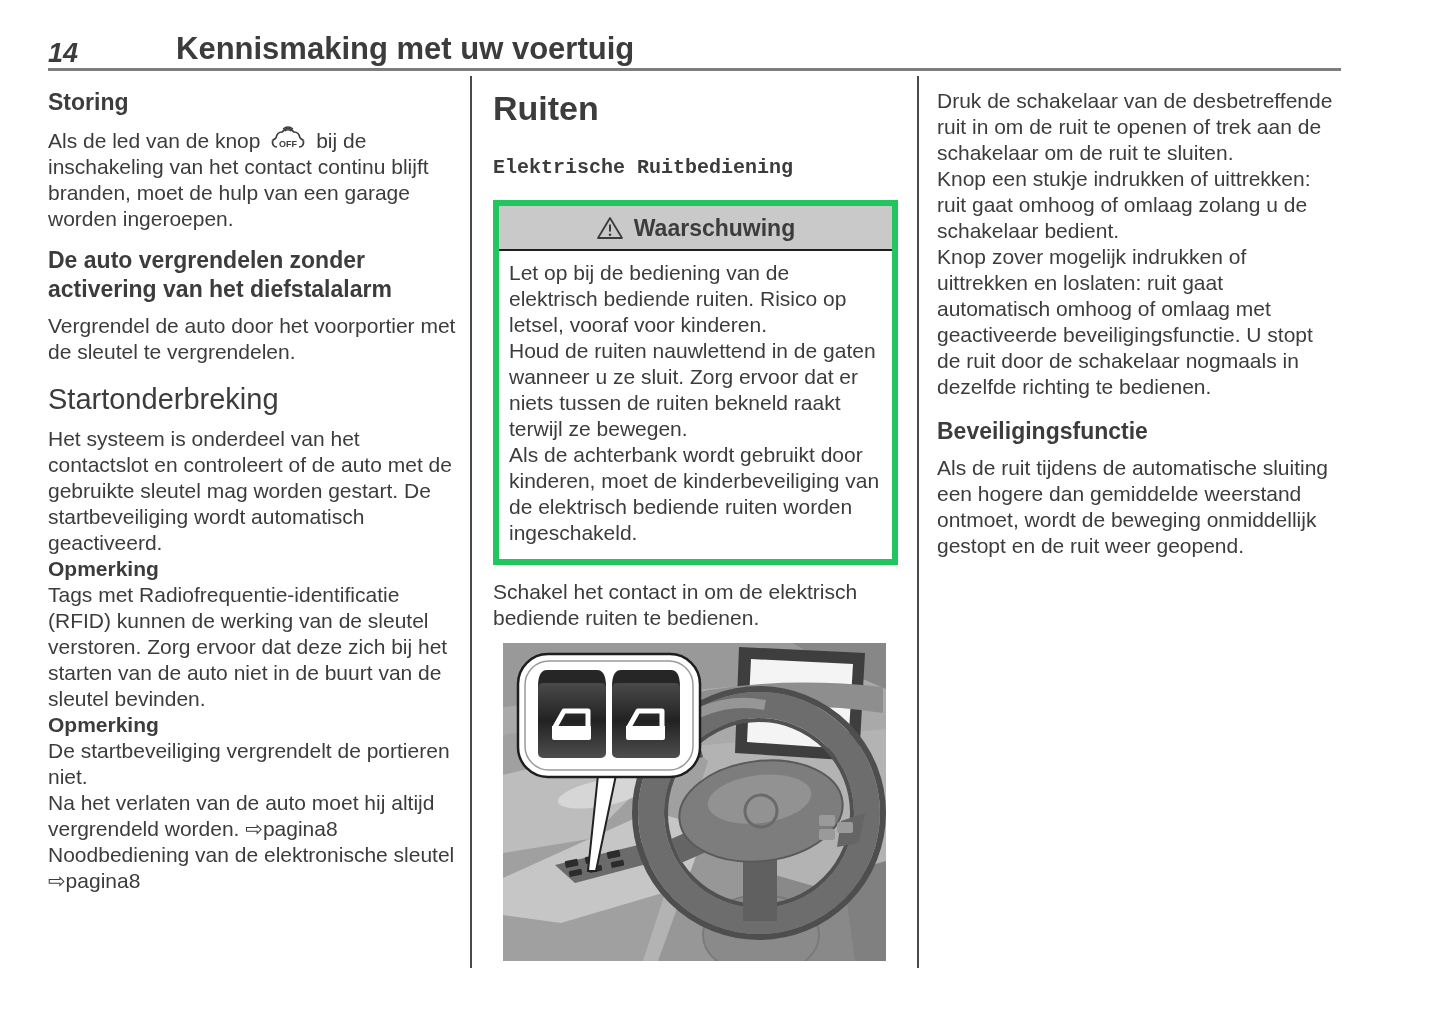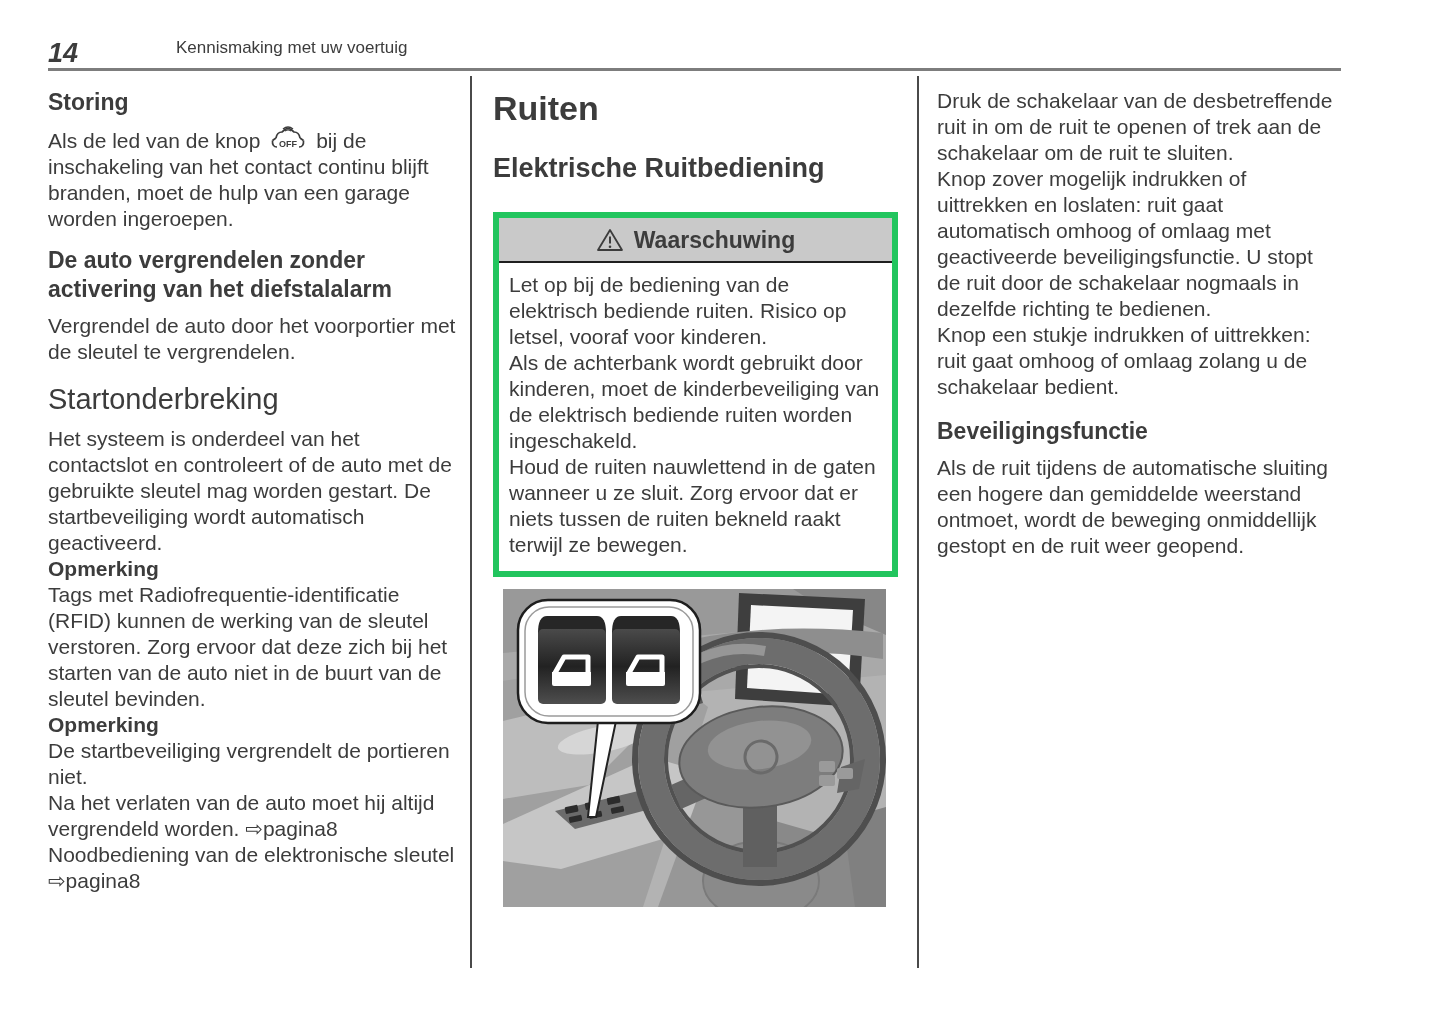--- a/index.html
+++ b/index.html
@@ -8,40 +8,40 @@
     background:#ffffff;
     font-family:"Liberation Sans", sans-serif;
     color:#3c3c3c;
     position:relative;
   }
   .header-num {
     position:absolute; left:48px; top:38px;
     font-size:27px; font-weight:bold;font-style:italic;
   }
   .header-title {
-    position:absolute; left:176px; top:38px;
-    font-size:17px; font-weight:normal;
+    position:absolute; left:176px; top:31px;
+    font-size:31px; font-weight:bold;
   }
   .header-rule {
     position:absolute; left:48px; top:68px;
     width:1293px; height:3px; background:#7d7d7d;
   }
   .vdiv { position:absolute; top:76px; width:2px; height:892px; background:#4a4a4a; }
   .vdiv1 { left:470px; }
   .vdiv2 { left:917px; }
 
   .col { position:absolute; top:88px; font-size:21px; line-height:26px; }
   .col1 { left:48px;  width:412px; }
   .col2 { left:493px; width:405px; }
   .col3 { left:937px; width:400px; }
 
   p { margin:0; }
   .mb  { margin-bottom:13px; }
   .h-big { font-size:34px; line-height:40px; font-weight:bold; margin:0 0 24px; }
-  .h-mid { font-size:27px; line-height:32px; font-weight:bold; margin:0 0 28px; }
+  .h-mid { font-size:20px; line-height:32px; font-weight:bold; margin:0 0 16px;font-family:Liberation Mono, monospace; }
   .h-sec { font-size:29px; line-height:34px; font-weight:normal; margin:17px 0 10px; }
   .h-sub { font-size:23px; line-height:29px; font-weight:bold; margin:14px 0 9px; }
   .note-label { font-weight:bold; }
   .ref { white-space:nowrap; }
 
   .warning-box { border:6px solid #22c55e; margin-top:1px; }
   .warning-head {
     background:#c9c9c9; border-bottom:2px solid #1f1f1f;
     display:flex; align-items:center; justify-content:center; gap:10px;
     font-weight:bold; font-size:23px; padding:9px 0 8px;
@@ -109,25 +109,26 @@
     <div class="warning-head">
       <svg width="28" height="26" viewBox="0 0 28 26">
         <path d="M14 3 L26 23 L2 23 Z" fill="none" stroke="#3c3c3c" stroke-width="1.8" stroke-linejoin="round"></path>
         <line x1="14" y1="9.5" x2="14" y2="16.5" stroke="#3c3c3c" stroke-width="2"></line>
         <circle cx="14" cy="19.8" r="1.3" fill="#3c3c3c"></circle>
       </svg>
       <span>Waarschuwing</span>
     </div>
     <div class="warning-body">
       <p>Let op bij de bediening van de elektrisch bediende ruiten. Risico op letsel, vooraf voor kinderen.</p>
+      <p>Houd de ruiten nauwlettend in de gaten wanneer u ze sluit. Zorg ervoor dat er niets tussen de ruiten bekneld raakt terwijl ze bewegen.</p>
       <p>Als de achterbank wordt gebruikt door kinderen, moet de kinderbeveiliging van de elektrisch bediende ruiten worden ingeschakeld.</p>
-      <p>Houd de ruiten nauwlettend in de gaten wanneer u ze sluit. Zorg ervoor dat er niets tussen de ruiten bekneld raakt terwijl ze bewegen.</p>
     </div>
   </div>
 
+  <p style="margin-top:14px;">Schakel het contact in om de elektrisch bediende ruiten te bedienen.</p>
 
   <div class="figure">
     <svg class="fig-svg" width="383" height="318" viewBox="0 0 383 318">
       <defs>
         <linearGradient id="g-sw" x1="0" y1="0" x2="0" y2="1">
           <stop offset="0" stop-color="#4a4a4a"></stop>
           <stop offset="0.5" stop-color="#222222"></stop>
           <stop offset="1" stop-color="#4e4e4e"></stop>
         </linearGradient>
       </defs>
@@ -203,18 +204,18 @@
           <path d="M-17,0 L-8,-16 L16,-16 L16,0" stroke="#ffffff" stroke-width="5" fill="none" stroke-linejoin="round" stroke-linecap="round"></path>
           <path d="M-20,-1 L19,-1 L19,11 Q19,13 17,13 L-18,13 Q-20,13 -20,11 Z" fill="#ffffff"></path>
         </g>
       </g>
     </svg>
   </div>
 </div>
 
 <div class="col col3">
   <p>Druk de schakelaar van de desbetreffende ruit in om de ruit te openen of trek aan de schakelaar om de ruit te sluiten.</p>
+  <p>Knop een stukje indrukken of uittrekken: ruit gaat omhoog of omlaag zolang u de schakelaar bedient.</p>
   <p>Knop zover mogelijk indrukken of uittrekken en loslaten: ruit gaat automatisch omhoog of omlaag met geactiveerde beveiligingsfunctie. U stopt de ruit door de schakelaar nogmaals in dezelfde richting te bedienen.</p>
-  <p>Knop een stukje indrukken of uittrekken: ruit gaat omhoog of omlaag zolang u de schakelaar bedient.</p>
 
   <div class="h-sub" style="margin-top:17px;">Beveiligingsfunctie</div>
   <p>Als de ruit tijdens de automatische sluiting een hogere dan gemiddelde weerstand ontmoet, wordt de beweging onmiddellijk gestopt en de ruit weer geopend.</p>
 </div>
 
 </body></html>

